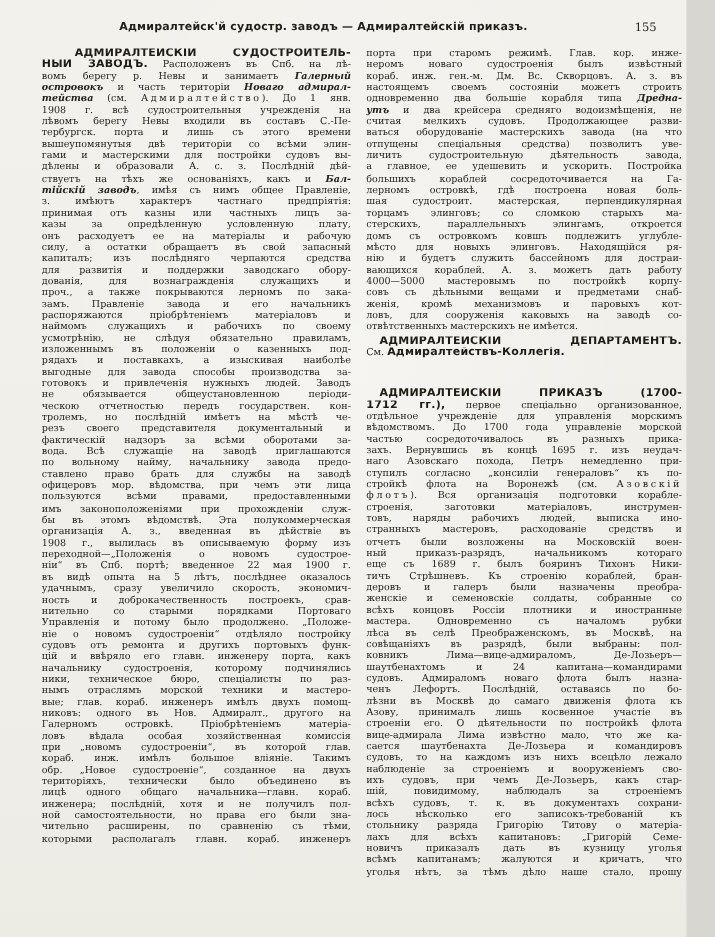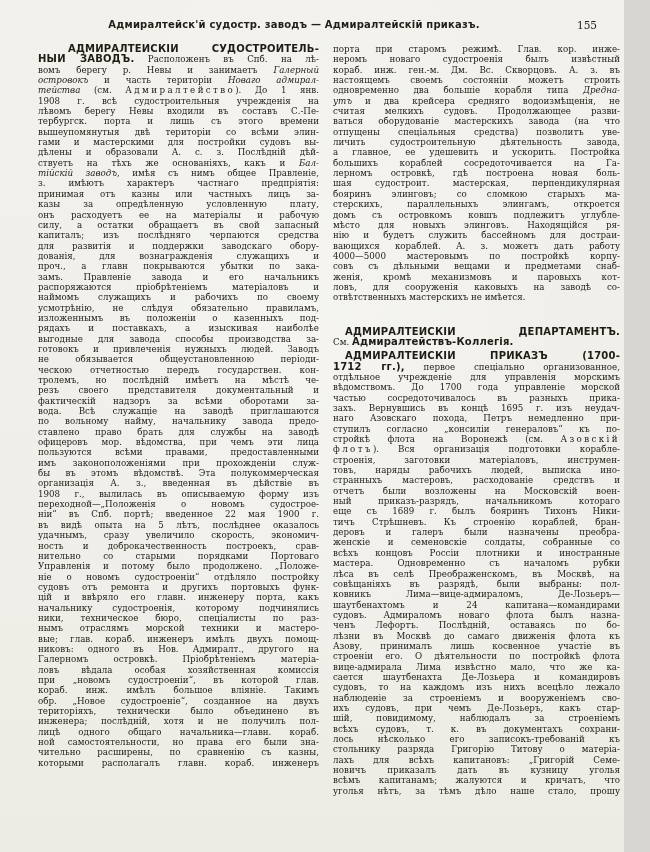--- a/index.html
+++ b/index.html
@@ -27,21 +27,21 @@
   .tline{
     height:10.35px;line-height:10.3px;
     text-align:justify;text-align-last:justify;
     overflow:hidden;
   }
   .tline.al{text-align:right;text-align-last:left;}
   .tline span.b{
     font-family:"DejaVu Sans",sans-serif;font-weight:700;
     font-size:10px;letter-spacing:0.2px;color:#1f1c16;
   }
-  .tline span.i{font-style:italic;}
+  .tline span.i{font-style:italic;font-weight:bold;}
   .tline span.s{letter-spacing:2.4px;}
 </style>
 </head>
 <body>
 
 <div class="page">
   <div class="runhead">
     <span class="rh-title">Адмиралтейск'й судостр. заводъ — Адмиралтейскій приказъ.</span>
     <span class="rh-page">155</span>
   </div>
@@ -60,21 +60,21 @@
       <div class="tline"><span>ствуетъ на тѣхъ же основаніяхъ, какъ и </span><span class="i">Бал-</span></div>
       <div class="tline"><span class="i">тійскій заводъ</span><span>, имѣя съ нимъ общее Правленіе,</span></div>
       <div class="tline"><span>з. имѣютъ характеръ частнаго предпріятія:</span></div>
       <div class="tline"><span>принимая отъ казны или частныхъ лицъ за-</span></div>
       <div class="tline"><span>казы за опредѣленную условленную плату,</span></div>
       <div class="tline"><span>онъ расходуетъ ее на матеріалы и рабочую</span></div>
       <div class="tline"><span>силу, а остатки обращаетъ въ свой запасный</span></div>
       <div class="tline"><span>капиталъ; изъ послѣдняго черпаются средства</span></div>
       <div class="tline"><span>для развитія и поддержки заводскаго обору-</span></div>
       <div class="tline"><span>дованія, для вознагражденія служащихъ и</span></div>
-      <div class="tline"><span>проч., а главн покрываются убытки по зака-</span></div>
+      <div class="tline"><span>проч., а также покрываются лерномъ по зака-</span></div>
       <div class="tline"><span>замъ. Правленіе завода и его начальникъ</span></div>
       <div class="tline"><span>распоряжаются пріобрѣтеніемъ матеріаловъ и</span></div>
       <div class="tline"><span>наймомъ служащихъ и рабочихъ по своему</span></div>
       <div class="tline"><span>усмотрѣнію, не слѣдуя обязательно правиламъ,</span></div>
       <div class="tline"><span>изложеннымъ въ положеніи о казенныхъ под-</span></div>
       <div class="tline"><span>рядахъ и поставкахъ, а изыскивая наиболѣе</span></div>
       <div class="tline"><span>выгодные для завода способы производства за-</span></div>
       <div class="tline"><span>готовокъ и привлеченія нужныхъ людей. Заводъ</span></div>
       <div class="tline"><span>не обязывается общеустановленною періоди-</span></div>
       <div class="tline"><span>ческою отчетностью передъ государствен. кон-</span></div>
@@ -104,55 +104,55 @@
       <div class="tline"><span>ники, техническое бюро, спеціалисты по раз-</span></div>
       <div class="tline"><span>нымъ отраслямъ морской техники и мастеро-</span></div>
       <div class="tline"><span>вые; глав. кораб. инженеръ имѣлъ двухъ помощ-</span></div>
       <div class="tline"><span>никовъ: одного въ Нов. Адмиралт., другого на</span></div>
       <div class="tline"><span>Галерномъ островкѣ. Пріобрѣтеніемъ матеріа-</span></div>
       <div class="tline"><span>ловъ вѣдала особая хозяйственная комиссія</span></div>
       <div class="tline"><span>при „новомъ судостроеніи“, въ которой глав.</span></div>
       <div class="tline"><span>кораб. инж. имѣлъ большое вліяніе. Такимъ</span></div>
       <div class="tline"><span>обр. „Новое судостроеніе“, созданное на двухъ</span></div>
       <div class="tline"><span>територіяхъ, технически было объединено въ</span></div>
+      <div class="tline"><span>лицѣ одного общаго начальника—главн. кораб.</span></div>
       <div class="tline"><span>инженера; послѣдній, хотя и не получилъ пол-</span></div>
-      <div class="tline"><span>лицѣ одного общаго начальника—главн. кораб.</span></div>
       <div class="tline"><span>ной самостоятельности, но права его были зна-</span></div>
-      <div class="tline"><span>чительно расширены, по сравненію съ казны,</span></div>
+      <div class="tline"><span>чительно расширены, по сравненію съ тѣми,</span></div>
       <div class="tline"><span>которыми располагалъ главн. кораб. инженеръ</span></div>
     </div>
   <div class="col col-right">
       <div class="tline"><span>порта при старомъ режимѣ. Глав. кор. инже-</span></div>
       <div class="tline"><span>неромъ новаго судостроенія былъ извѣстный</span></div>
       <div class="tline"><span>кораб. инж. ген.-м. Дм. Вс. Скворцовъ. А. з. въ</span></div>
       <div class="tline"><span>настоящемъ своемъ состояніи можетъ строить</span></div>
       <div class="tline"><span>одновременно два большіе корабля типа </span><span class="i">Дредна-</span></div>
       <div class="tline"><span class="i">утъ</span><span> и два крейсера средняго водоизмѣщенія, не</span></div>
       <div class="tline"><span>считая мелкихъ судовъ. Продолжающее разви-</span></div>
       <div class="tline"><span>ваться оборудованіе мастерскихъ завода (на что</span></div>
       <div class="tline"><span>отпущены спеціальныя средства) позволитъ уве-</span></div>
       <div class="tline"><span>личить судостроительную дѣятельность завода,</span></div>
       <div class="tline"><span>а главное, ее удешевить и ускорить. Постройка</span></div>
       <div class="tline"><span>большихъ кораблей сосредоточивается на Га-</span></div>
       <div class="tline"><span>лерномъ островкѣ, гдѣ построена новая боль-</span></div>
       <div class="tline"><span>шая судостроит. мастерская, перпендикулярная</span></div>
-      <div class="tline"><span>бояринъ элинговъ; со сломкою старыхъ ма-</span></div>
+      <div class="tline"><span>торцамъ элинговъ; со сломкою старыхъ ма-</span></div>
       <div class="tline"><span>стерскихъ, параллельныхъ элингамъ, откроется</span></div>
       <div class="tline"><span>домъ съ островкомъ ковшъ подлежитъ углубле-</span></div>
       <div class="tline"><span>мѣсто для новыхъ элинговъ. Находящійся ря-</span></div>
       <div class="tline"><span>нію и будетъ служить бассейномъ для достраи-</span></div>
       <div class="tline"><span>вающихся кораблей. А. з. можетъ дать работу</span></div>
       <div class="tline"><span>4000—5000 мастеровымъ по постройкѣ корпу-</span></div>
       <div class="tline"><span>совъ съ дѣльными вещами и предметами снаб-</span></div>
       <div class="tline"><span>женія, кромѣ механизмовъ и паровыхъ кот-</span></div>
       <div class="tline"><span>ловъ, для сооруженія каковыхъ на заводѣ со-</span></div>
       <div class="tline al"><span>отвѣтственныхъ мастерскихъ не имѣется.</span></div>
-      <div class="tline" style="text-indent: 12px; margin-top: 24px;"><span class="b">АДМИРАЛТЕЙСКІЙ ДЕПАРТАМЕНТЪ.</span></div>
+      <div class="tline" style="text-indent: 12px; margin-top: 3px;"><span class="b">АДМИРАЛТЕЙСКІЙ ДЕПАРТАМЕНТЪ.</span></div>
       <div class="tline al"><span>См. </span><span class="b">Адмиралтействъ-Коллегія.</span></div>
-      <div class="tline" style="text-indent: 12px; margin-top: 4px;"><span class="b">АДМИРАЛТЕЙСКІЙ ПРИКАЗЪ (1700-</span></div>
+      <div class="tline" style="text-indent: 12px; margin-top: 27px;"><span class="b">АДМИРАЛТЕЙСКІЙ ПРИКАЗЪ (1700-</span></div>
       <div class="tline"><span class="b">1712 гг.),</span><span> первое спеціально организованное,</span></div>
       <div class="tline"><span>отдѣльное учрежденіе для управленія морскимъ</span></div>
       <div class="tline"><span>вѣдомствомъ. До 1700 года управленіе морской</span></div>
       <div class="tline"><span>частью сосредоточивалось въ разныхъ прика-</span></div>
       <div class="tline"><span>захъ. Вернувшись въ концѣ 1695 г. изъ неудач-</span></div>
       <div class="tline"><span>наго Азовскаго похода, Петръ немедленно при-</span></div>
       <div class="tline"><span>ступилъ согласно „консиліи генераловъ“ къ по-</span></div>
       <div class="tline"><span>стройкѣ флота на Воронежѣ (см. </span><span class="s">Азовскій</span></div>
       <div class="tline"><span class="s">флотъ</span><span>). Вся организація подготовки корабле-</span></div>
       <div class="tline"><span>строенія, заготовки матеріаловъ, инструмен-</span></div>

